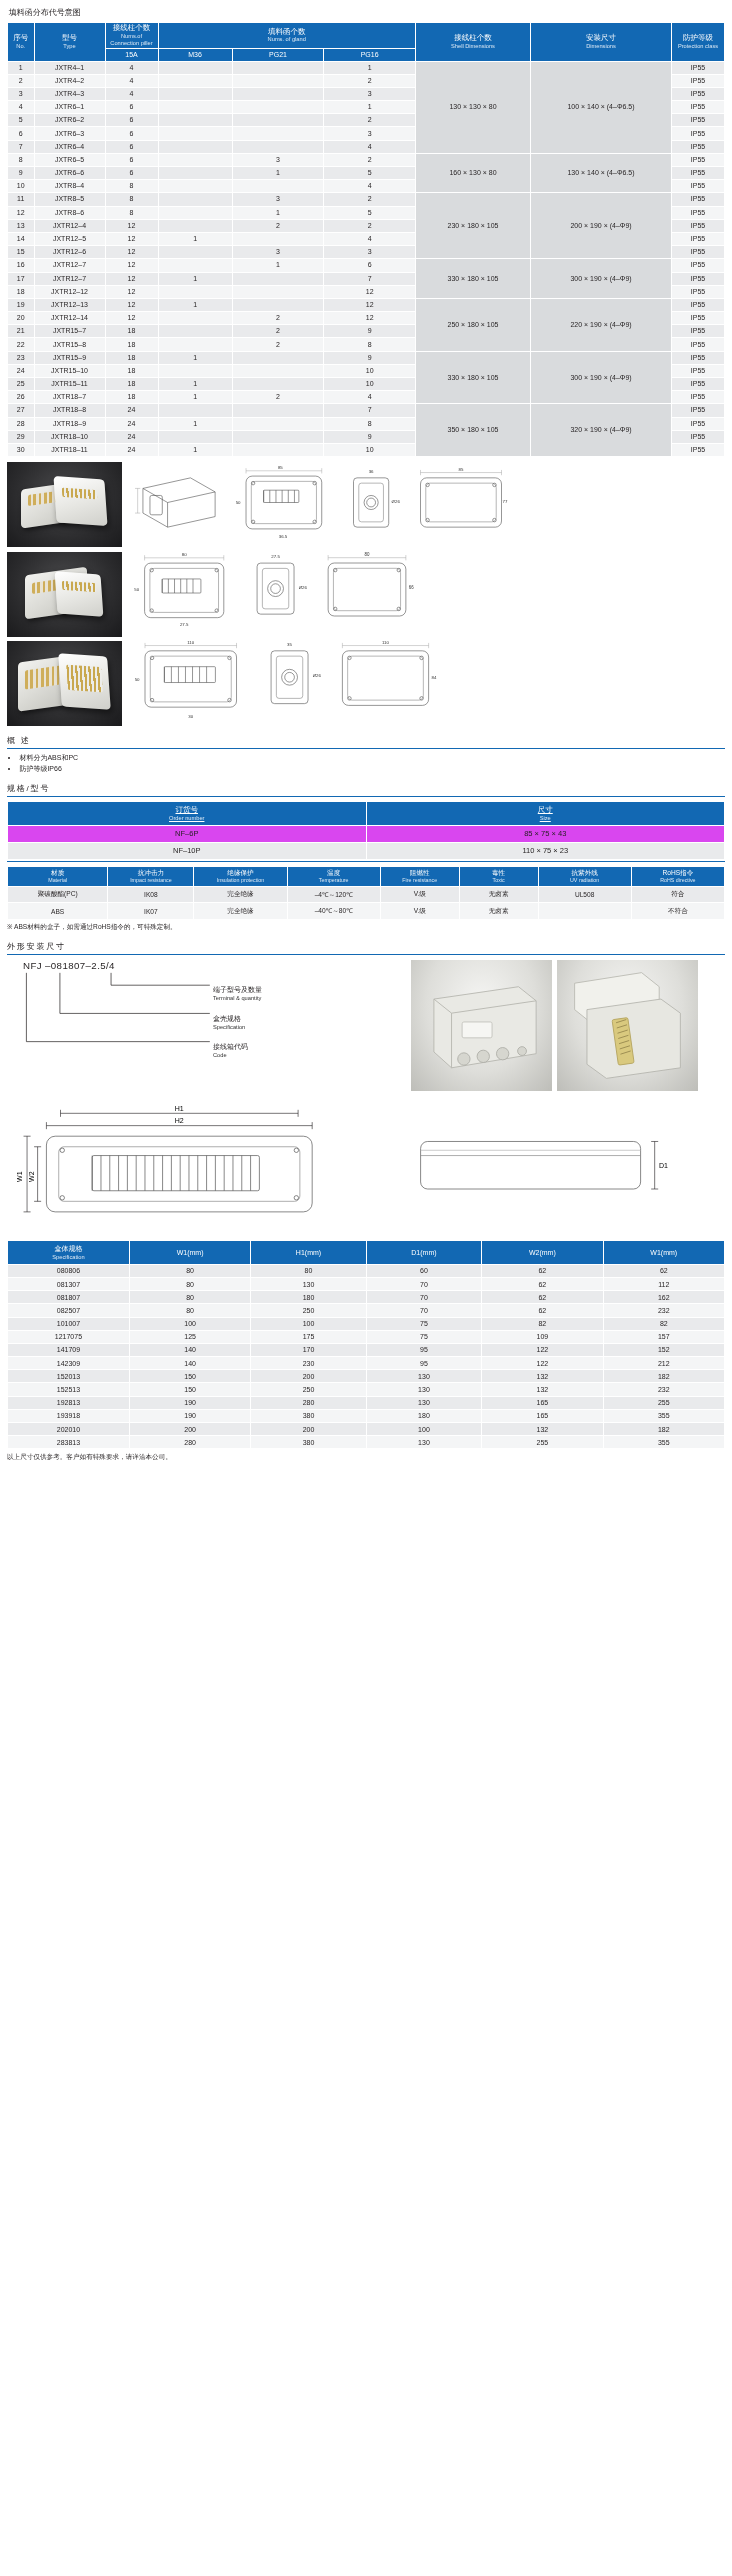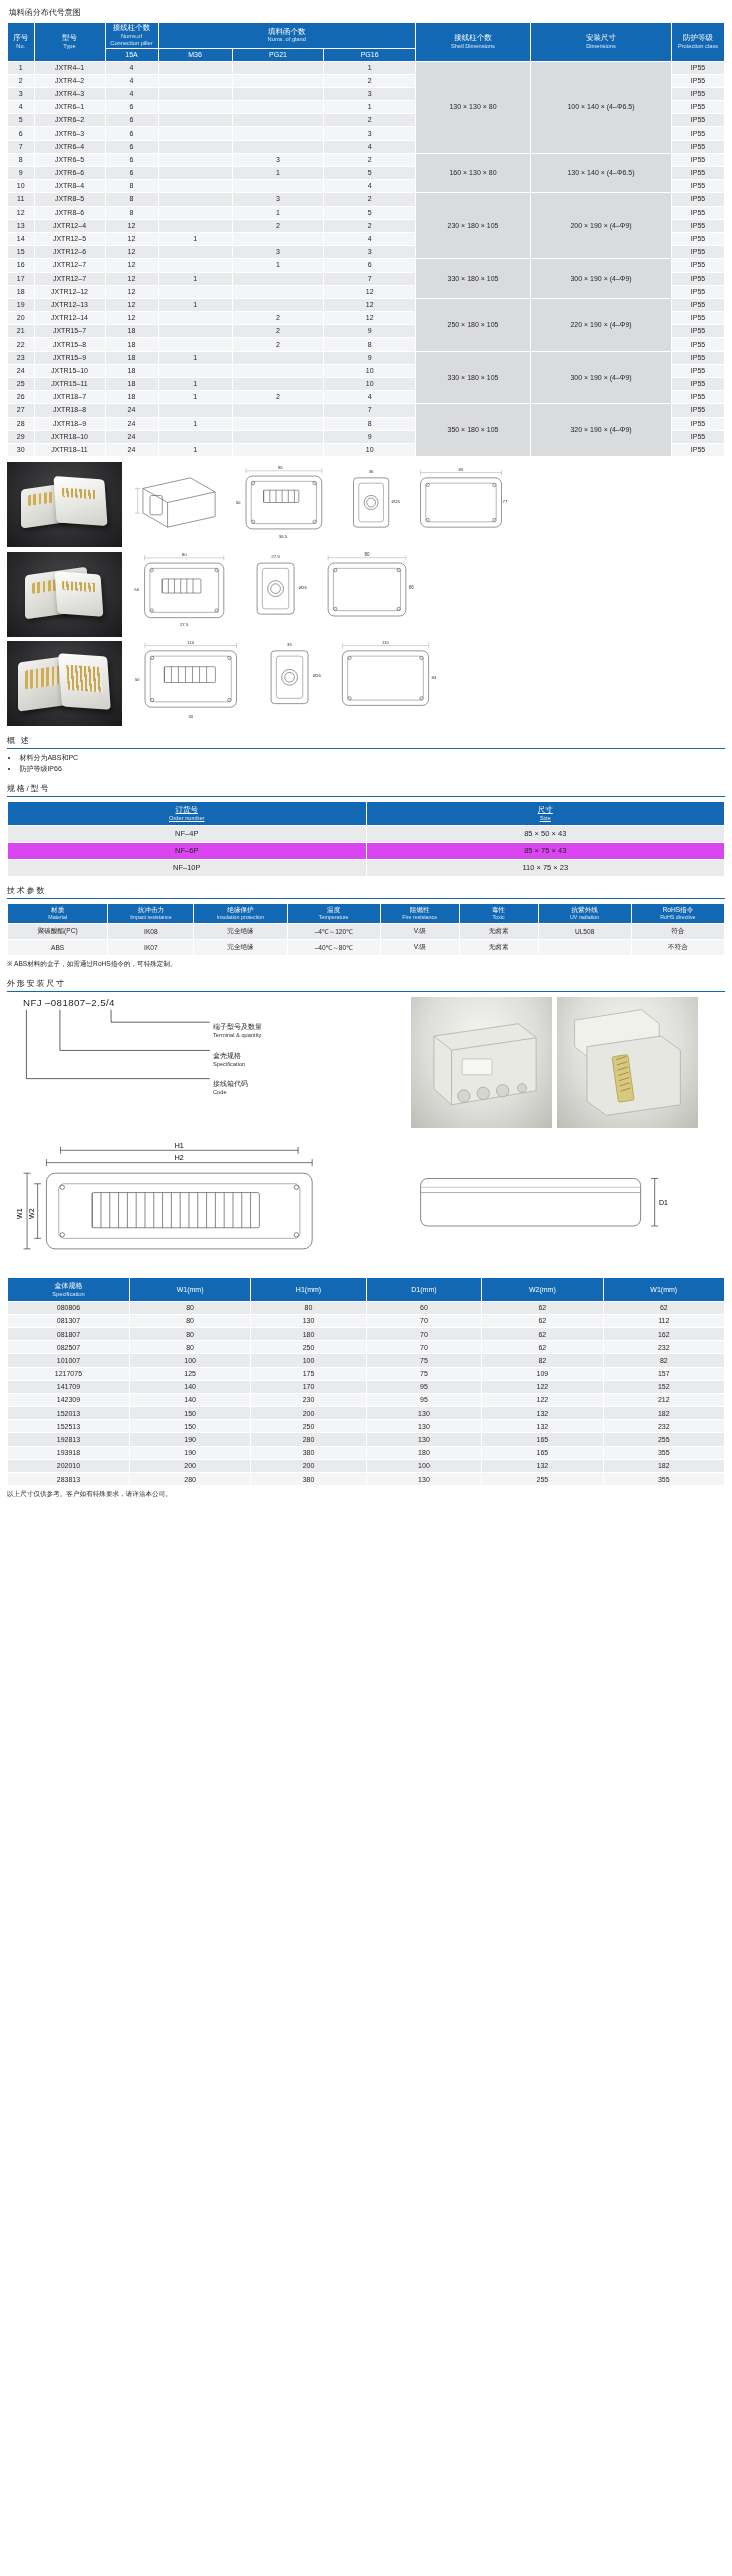--- a/index.html
+++ b/index.html
@@ -683,36 +683,31 @@
           <span>订货号</span>
           <span class="sub">Order number</span>
         </th>
         <th style="width:50%">
           <span>尺寸</span>
           <span class="sub">Size</span>
         </th>
       </tr>
     </thead>
     <tbody id="order-tbody">
-        <tr>
-          <td>NF–4P</td>
-          <td>85 × 50 × 43</td>
-        </tr>
         <tr class="alt">
           <td>NF–6P</td>
           <td>85 × 75 × 43</td>
         </tr>
         <tr>
           <td>NF–10P</td>
           <td>110 × 75 × 23</td>
         </tr>
       </tbody>
   </table>
 
-  <div class="sectitle">技术参数</div>
   <div class="secline"></div>
   <table class="techtbl">
     <thead>
       <tr id="tech-head-row">
           <th style="width: 14%;"><span>材质</span><span class="sub">Material</span></th>
           <th style="width: 12%;"><span>抗冲击力</span><span class="sub">Impact resistance</span></th>
           <th style="width: 13%;"><span>绝缘保护</span><span class="sub">Insulation protection</span></th>
           <th style="width: 13%;"><span>温度</span><span class="sub">Temperature</span></th>
           <th style="width: 11%;"><span>阻燃性</span><span class="sub">Fire resistance</span></th>
           <th style="width: 11%;"><span>毒性</span><span class="sub">Toxic</span></th>

